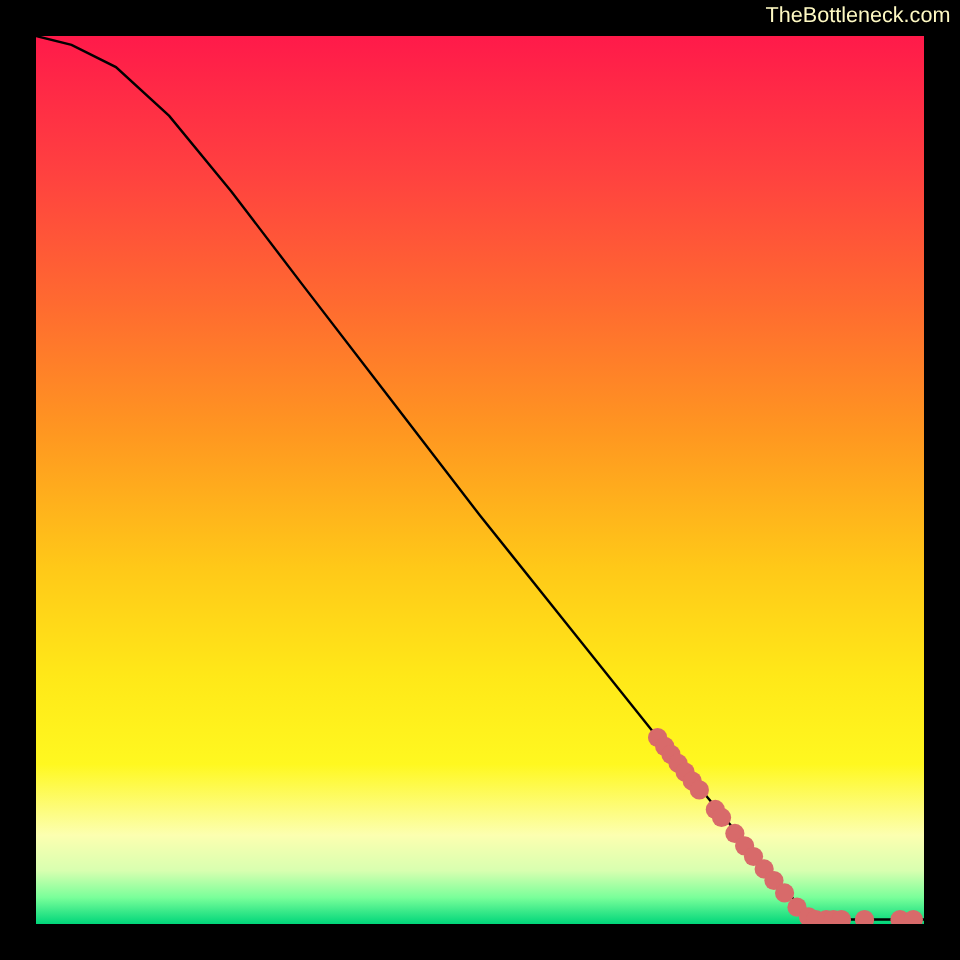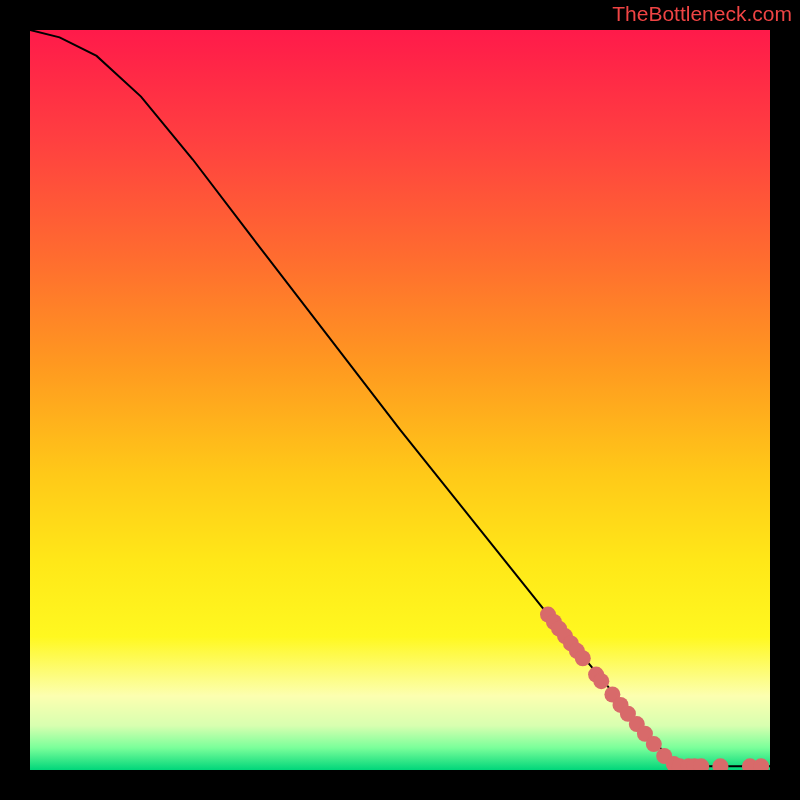--- a/index.html
+++ b/index.html
@@ -8,22 +8,22 @@
     width: 800px;
     height: 800px;
     background: #000;
     position: relative;
     font-family: Arial, sans-serif;
   }
   .watermark {
     position: absolute;
     top: 2px;
     right: 8px;
-    color: #ef4444;
-    font-size: 21px;
+    color: #fef9c3;
+    font-size: 18px;
     font-weight: 500;
     z-index: 10;
   }
   .plot-area {
     position: absolute;
     left: 30px;
     top: 30px;
     width: 740px;
     height: 740px;
   }

